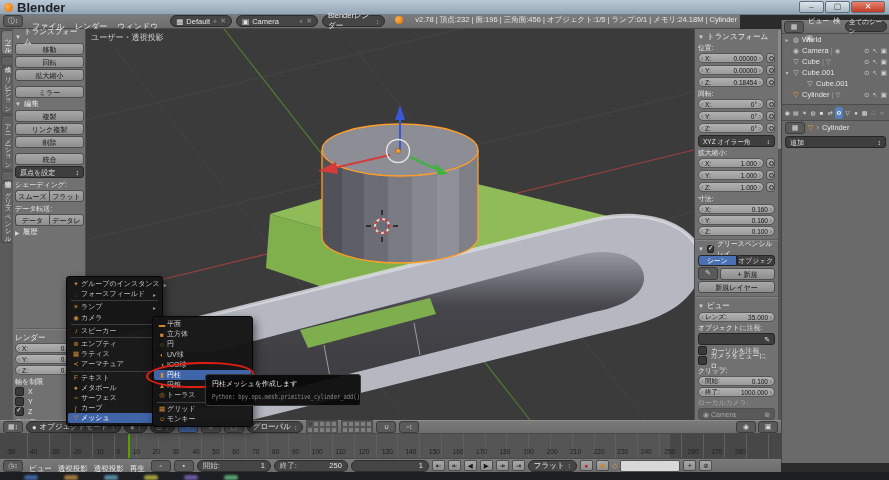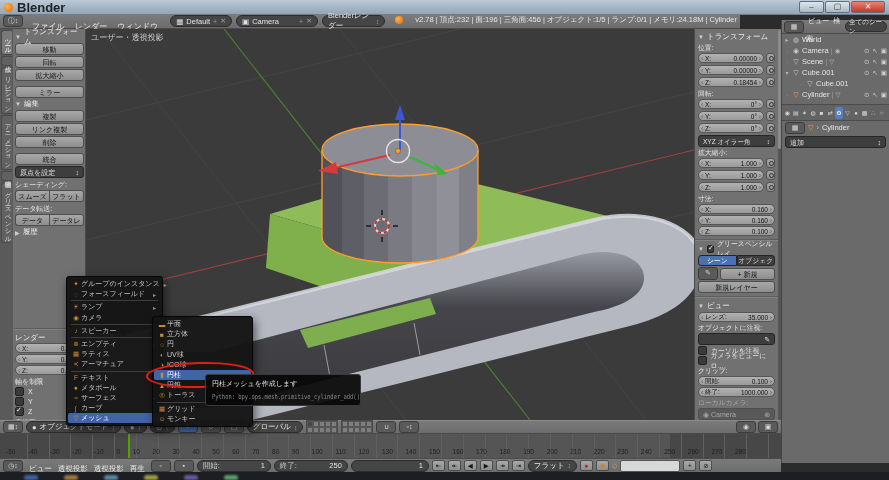--- a/index.html
+++ b/index.html
@@ -541,21 +541,21 @@
         <span class="ol-dicon">◉</span>
         <span class="ol-toggles">
           <span>⊙</span>
           <span>↖</span>
           <span>▣</span>
         </span>
       </div>
       <div class="ol-row show hasdata">
         <span class="ol-disc">·</span>
         <span class="ol-icon">▽</span>
-        <span>Scene</span>
+        <span>Cube</span>
         <span class="ol-pipe">|</span>
         <span class="ol-dicon">▽</span>
         <span class="ol-toggles">
           <span>⊙</span>
           <span>↖</span>
           <span>▣</span>
         </span>
       </div>
       <div class="ol-row show">
         <span class="ol-disc">▾</span>

